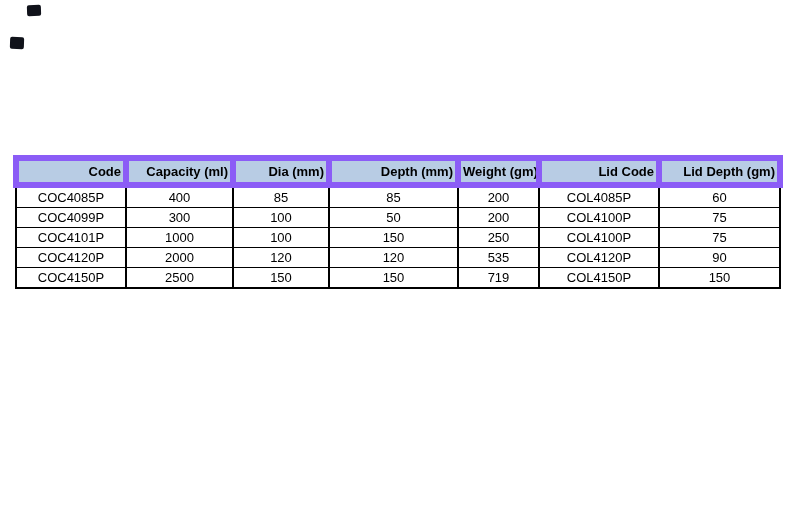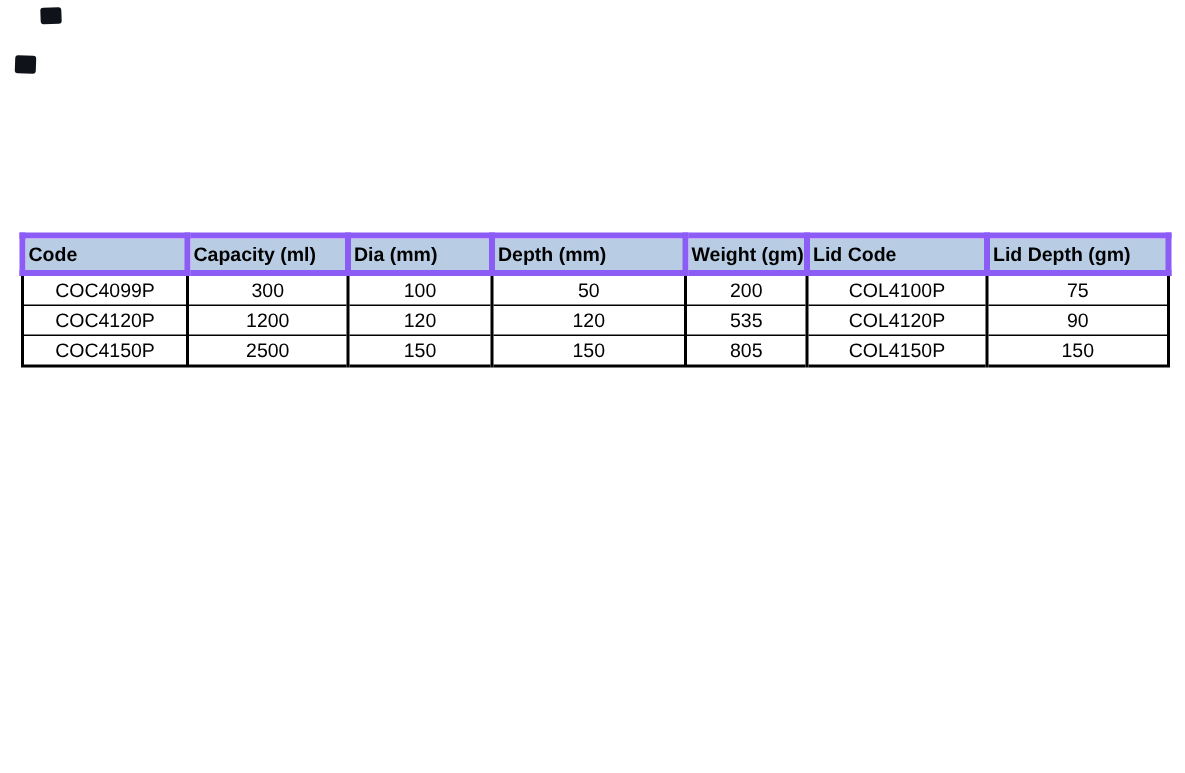--- a/index.html
+++ b/index.html
@@ -36,25 +36,25 @@
   table.spec-table {
     position: absolute;
     left: 13px;
     top: 155px;
     width: 765px;
     border-collapse: collapse;
     table-layout: fixed;
   }
   table.spec-table th {
     background: #b8cce4;
-    border: 4px solid #8b5cf6;
+    border: 6px solid #8b5cf6;
     font-size: 13px;
     font-weight: bold;
     color: #000000;
-    text-align: left;
+    text-align: right;
     height: 19px;
     padding: 1px 2px;
     overflow: hidden;
     white-space: nowrap;
   }
   table.spec-table td {
     border: 1px solid #000000;
     border-left-width: 2px;
     border-right-width: 2px;
     font-size: 13px;
@@ -91,40 +91,58 @@
         <th>Capacity (ml)</th>
         <th>Dia (mm)</th>
         <th>Depth (mm)</th>
         <th>Weight (gm)</th>
         <th>Lid Code</th>
         <th>Lid Depth (gm)</th>
       </tr>
   </thead>
   <tbody>
       <tr>
+        <td>COC4085P</td>
+        <td>400</td>
+        <td>85</td>
+        <td>85</td>
+        <td>200</td>
+        <td>COL4085P</td>
+        <td>60</td>
+      </tr>
+      <tr>
         <td>COC4099P</td>
         <td>300</td>
         <td>100</td>
         <td>50</td>
         <td>200</td>
         <td>COL4100P</td>
         <td>75</td>
       </tr>
       <tr>
+        <td>COC4101P</td>
+        <td>1000</td>
+        <td>100</td>
+        <td>150</td>
+        <td>250</td>
+        <td>COL4100P</td>
+        <td>75</td>
+      </tr>
+      <tr>
         <td>COC4120P</td>
-        <td>1200</td>
+        <td>2000</td>
         <td>120</td>
         <td>120</td>
         <td>535</td>
         <td>COL4120P</td>
         <td>90</td>
       </tr>
       <tr>
         <td>COC4150P</td>
         <td>2500</td>
         <td>150</td>
         <td>150</td>
-        <td>805</td>
+        <td>719</td>
         <td>COL4150P</td>
         <td>150</td>
       </tr>
     </tbody>
 </table>
 
 </body></html>

